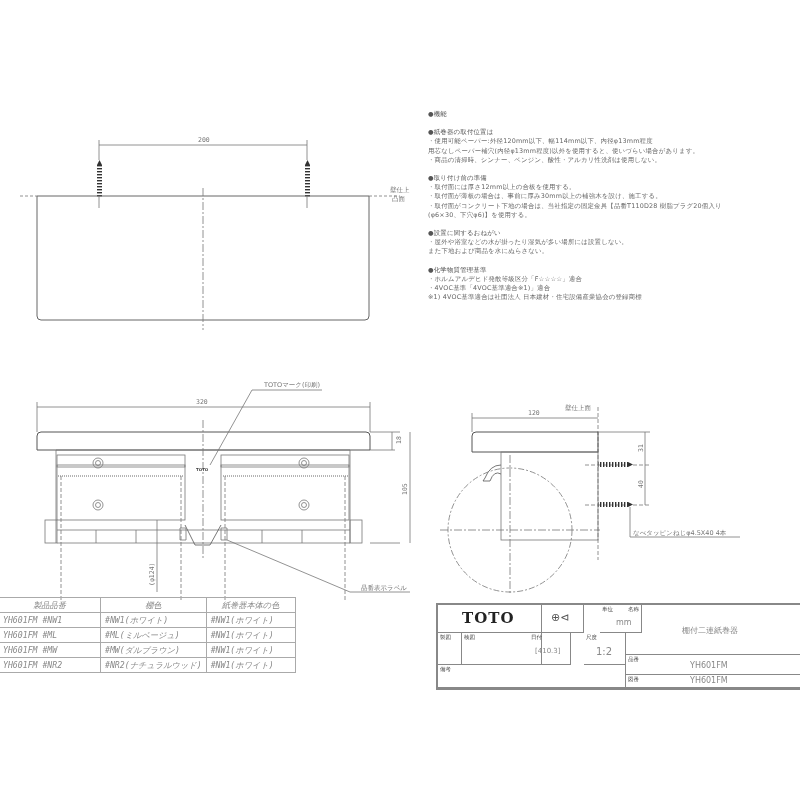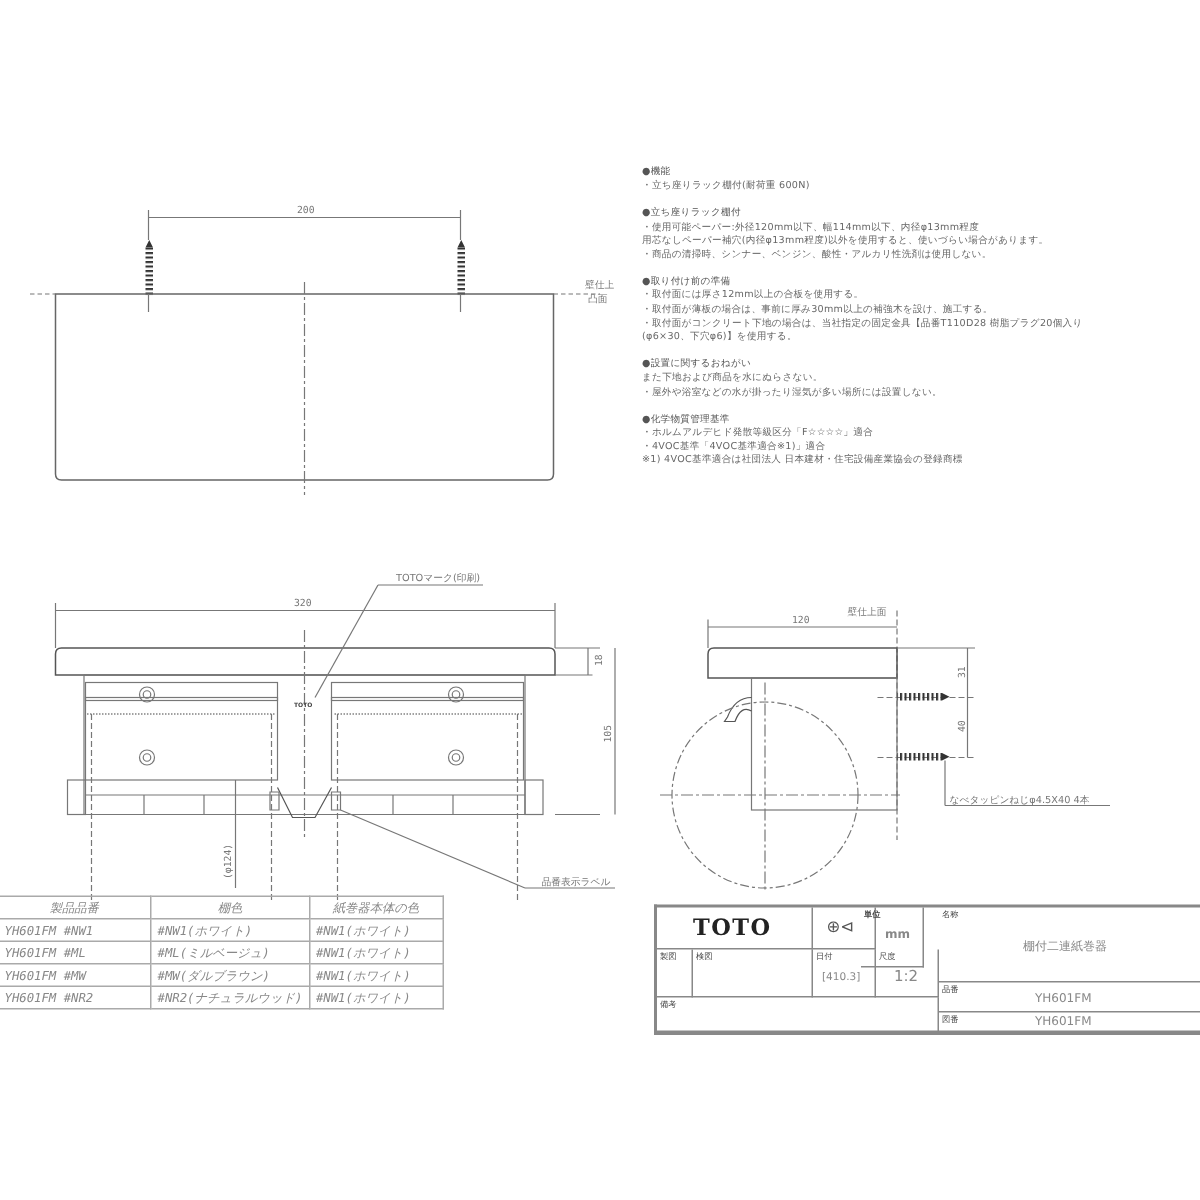--- a/index.html
+++ b/index.html
@@ -168,39 +168,38 @@
   <text class="dimtxt" x="528" y="415">120</text>
   <text class="dimtxt" x="637" y="452" transform="rotate(-90 640 449)">31</text>
   <text class="dimtxt" x="637" y="488" transform="rotate(-90 640 485)">40</text>
   <text class="lbl" x="565" y="410">壁仕上面</text>
   <text class="lbl" x="633" y="535">なべタッピンねじφ4.5X40  4本</text>
 </svg>
 
 <div class="notes">
   <div class="sec">
     <div class="head">●機能</div>
-    <div class="line">・立ち座りラック棚付(耐荷重  600N)</div>
-  </div>
-  <div class="sec">
-    <div class="head">●立ち座りラック棚付</div>
+  </div>
+  <div class="sec">
+    <div class="head">●紙巻器の取付位置は</div>
     <div class="line">・使用可能ペーパー:外径120mm以下、幅114mm以下、内径φ13mm程度</div>
     <div class="line"> 用芯なしペーパー補穴(内径φ13mm程度)以外を使用すると、使いづらい場合があります。</div>
     <div class="line">・商品の清掃時、シンナー、ベンジン、酸性・アルカリ性洗剤は使用しない。</div>
   </div>
   <div class="sec">
     <div class="head">●取り付け前の準備</div>
     <div class="line">・取付面には厚さ12mm以上の合板を使用する。</div>
     <div class="line">・取付面が薄板の場合は、事前に厚み30mm以上の補強木を設け、施工する。</div>
     <div class="line">・取付面がコンクリート下地の場合は、当社指定の固定金具【品番T110D28 樹脂プラグ20個入り</div>
     <div class="line">(φ6×30、下穴φ6)】を使用する。</div>
   </div>
   <div class="sec">
     <div class="head">●設置に関するおねがい</div>
+    <div class="line">・屋外や浴室などの水が掛ったり湿気が多い場所には設置しない。</div>
     <div class="line">また下地および商品を水にぬらさない。</div>
-    <div class="line">・屋外や浴室などの水が掛ったり湿気が多い場所には設置しない。</div>
   </div>
   <div class="sec">
     <div class="head">●化学物質管理基準</div>
     <div class="line">・ホルムアルデヒド発散等級区分「F☆☆☆☆」適合</div>
     <div class="line">・4VOC基準「4VOC基準適合※1)」適合</div>
     <div class="line">※1) 4VOC基準適合は社団法人 日本建材・住宅設備産業協会の登録商標</div>
   </div>
 </div>
 
 <table class="parts">
@@ -234,36 +233,36 @@
   </table>
 
 <div class="tb">
 
   <div class="cell" style="left:0;top:0;width:104px;height:28px;">
     <span class="toto abs" style="left:24px;top:4px;">TOTO</span>
   </div>
   <div class="cell" style="left:104px;top:0;width:42px;height:28px;">
     <span class="abs" style="left:9px;top:6px;font-size:11px;color:#555;">⊕⊲</span>
   </div>
-  <div class="cell" style="left:136px;top:0;width:42px;height:40px;font-weight:bold;">
+  <div class="cell" style="left:162px;top:0;width:42px;height:28px;">
     <span class="tiny">単位</span>
     <span class="val" style="left:16px;top:13px;">mm</span>
   </div>
   <div class="cell" style="left:188px;top:0;width:176px;height:50px;">
     <span class="tiny">名称</span>
     <span class="val" style="left:56px;top:20px;">棚付二連紙巻器</span>
   </div>
 
   <div class="cell" style="left:0;top:28px;width:24px;height:32px;">
     <span class="tiny">製図</span>
   </div>
   <div class="cell" style="left:24px;top:28px;width:80px;height:32px;">
     <span class="tiny">検図</span>
   </div>
-  <div class="cell" style="left:104px;top:28px;width:42px;height:32px;">
+  <div class="cell" style="left:91px;top:28px;width:42px;height:32px;">
     <span class="tiny">日付</span>
     <span class="val" style="left:6px;top:14px;font-size:7px;">[410.3]</span>
   </div>
   <div class="cell" style="left:146px;top:28px;width:42px;height:32px;">
     <span class="tiny">尺度</span>
     <span class="val" style="left:12px;top:13px;font-size:10px;">1:2</span>
   </div>
   <div class="cell" style="left:188px;top:50px;width:176px;height:20px;">
     <span class="tiny">品番</span>
     <span class="val" style="left:64px;top:6px;">YH601FM</span>

